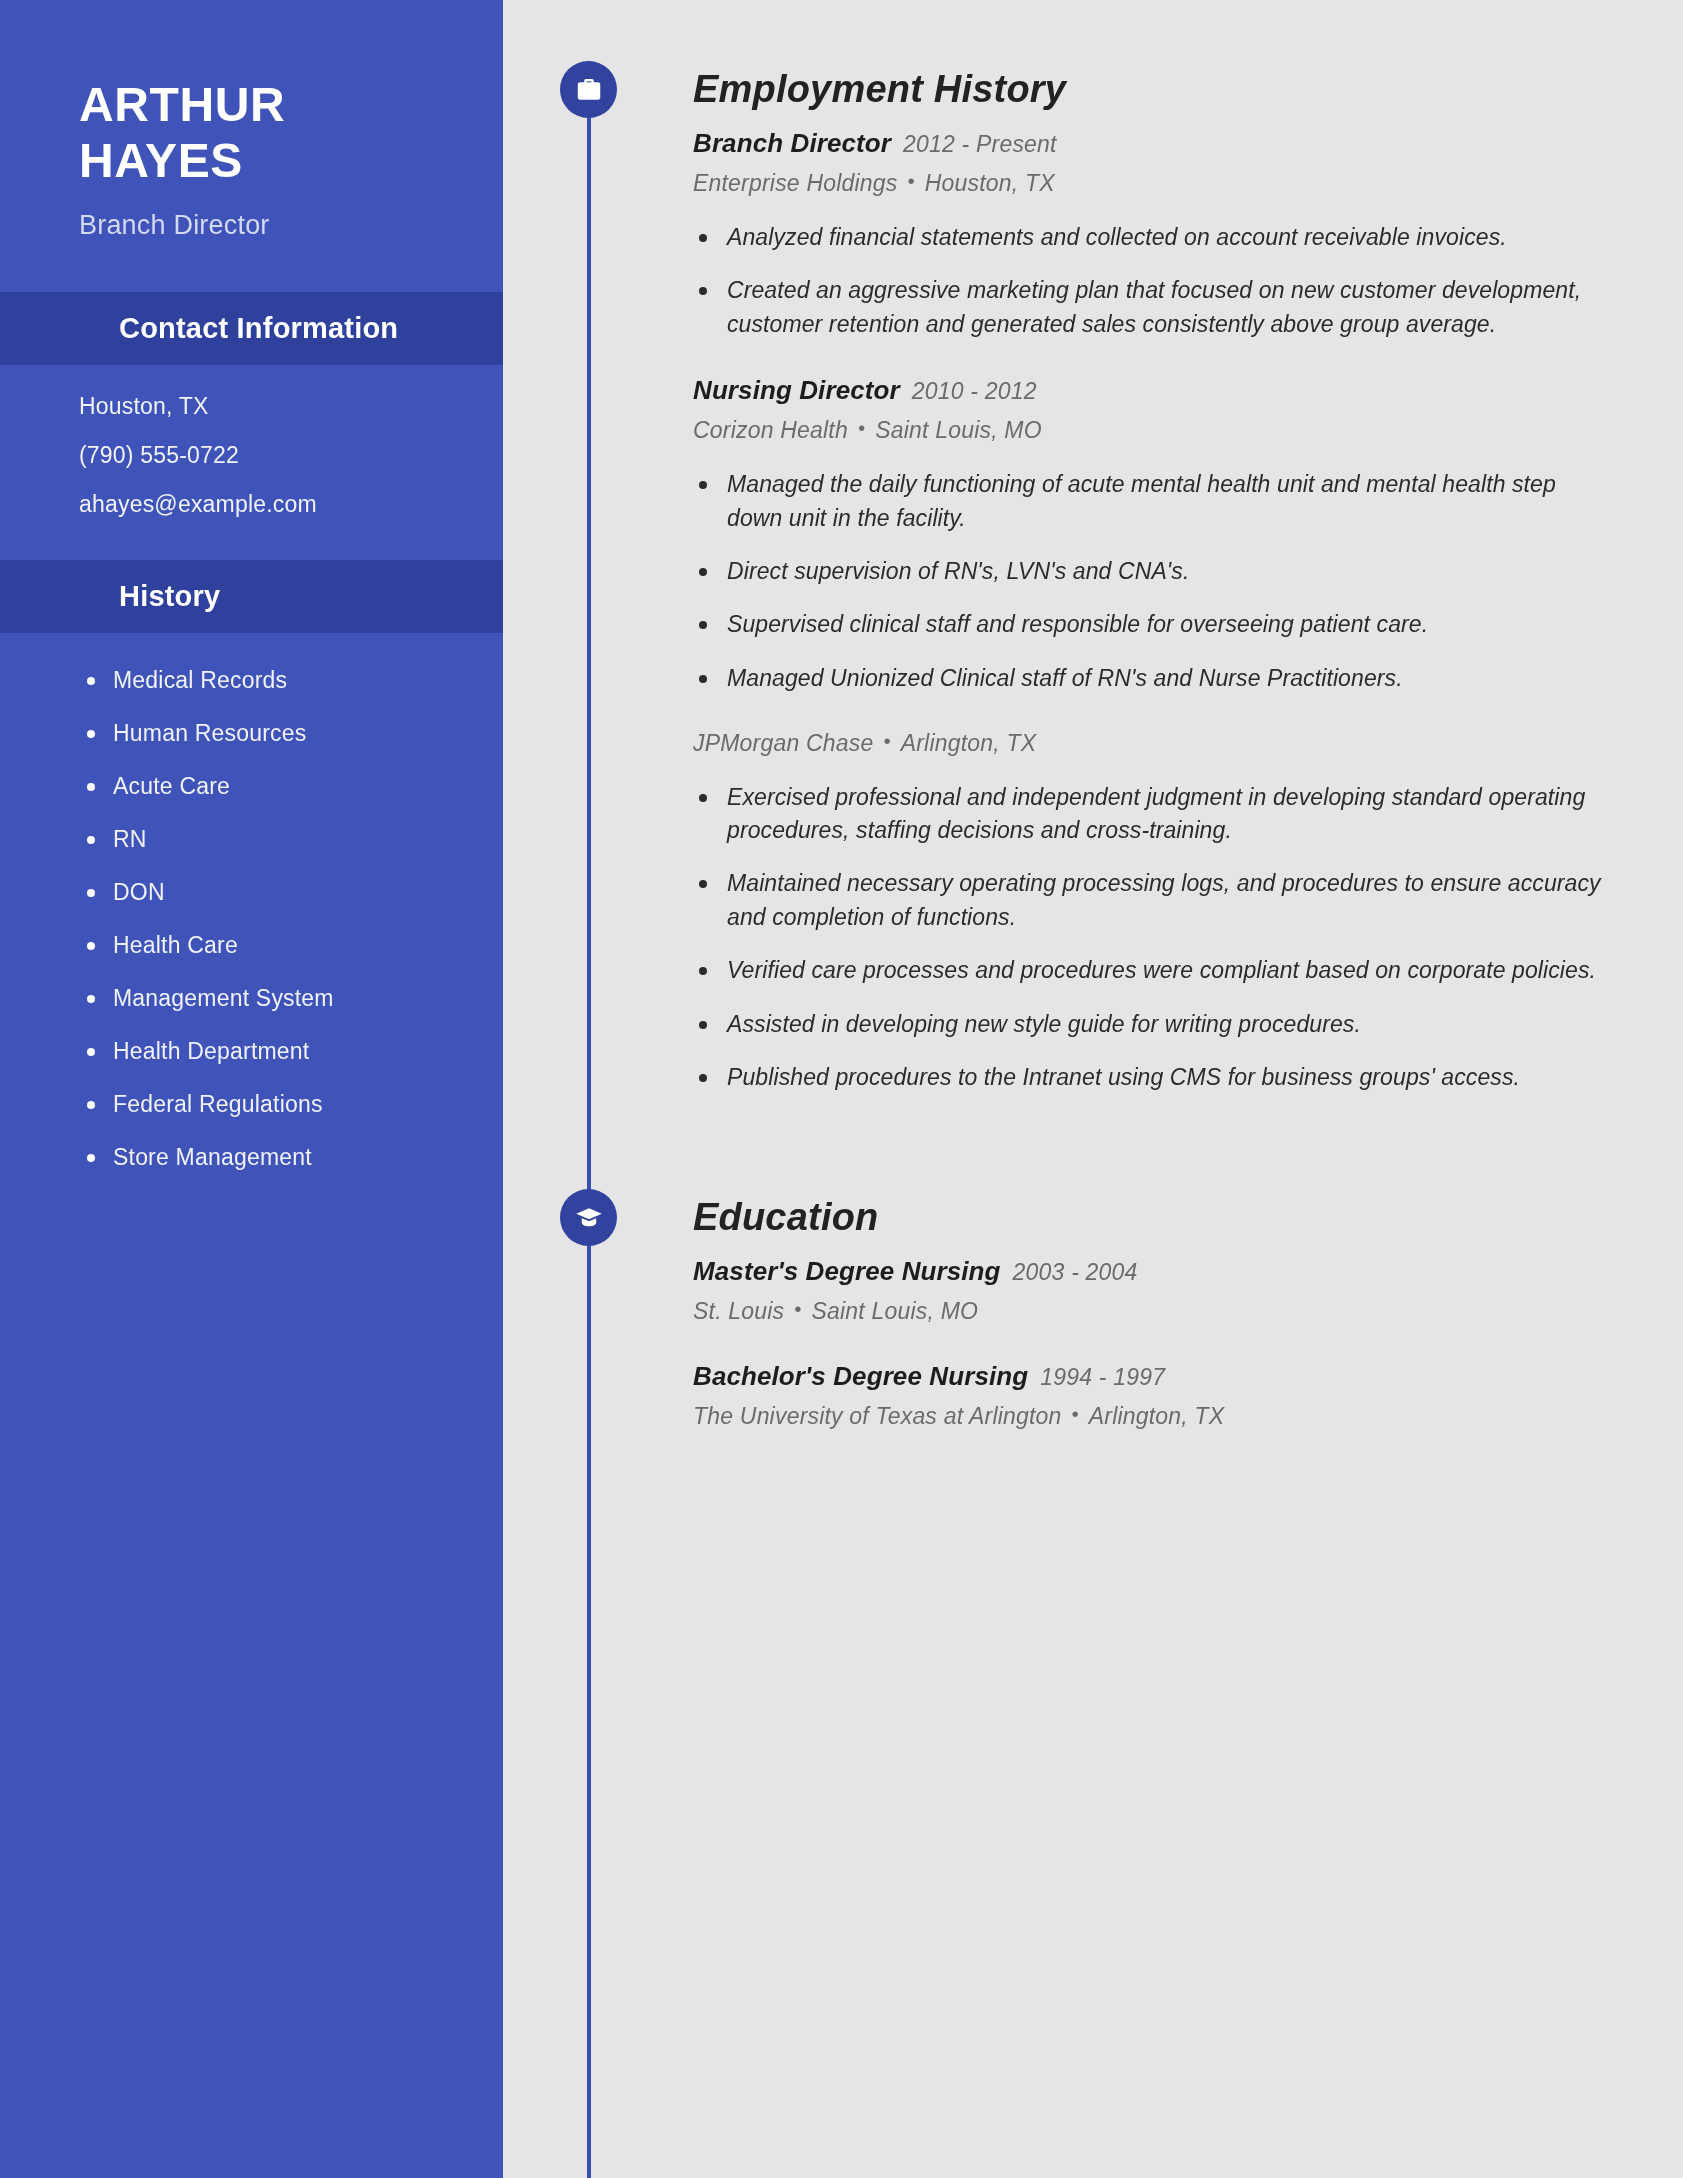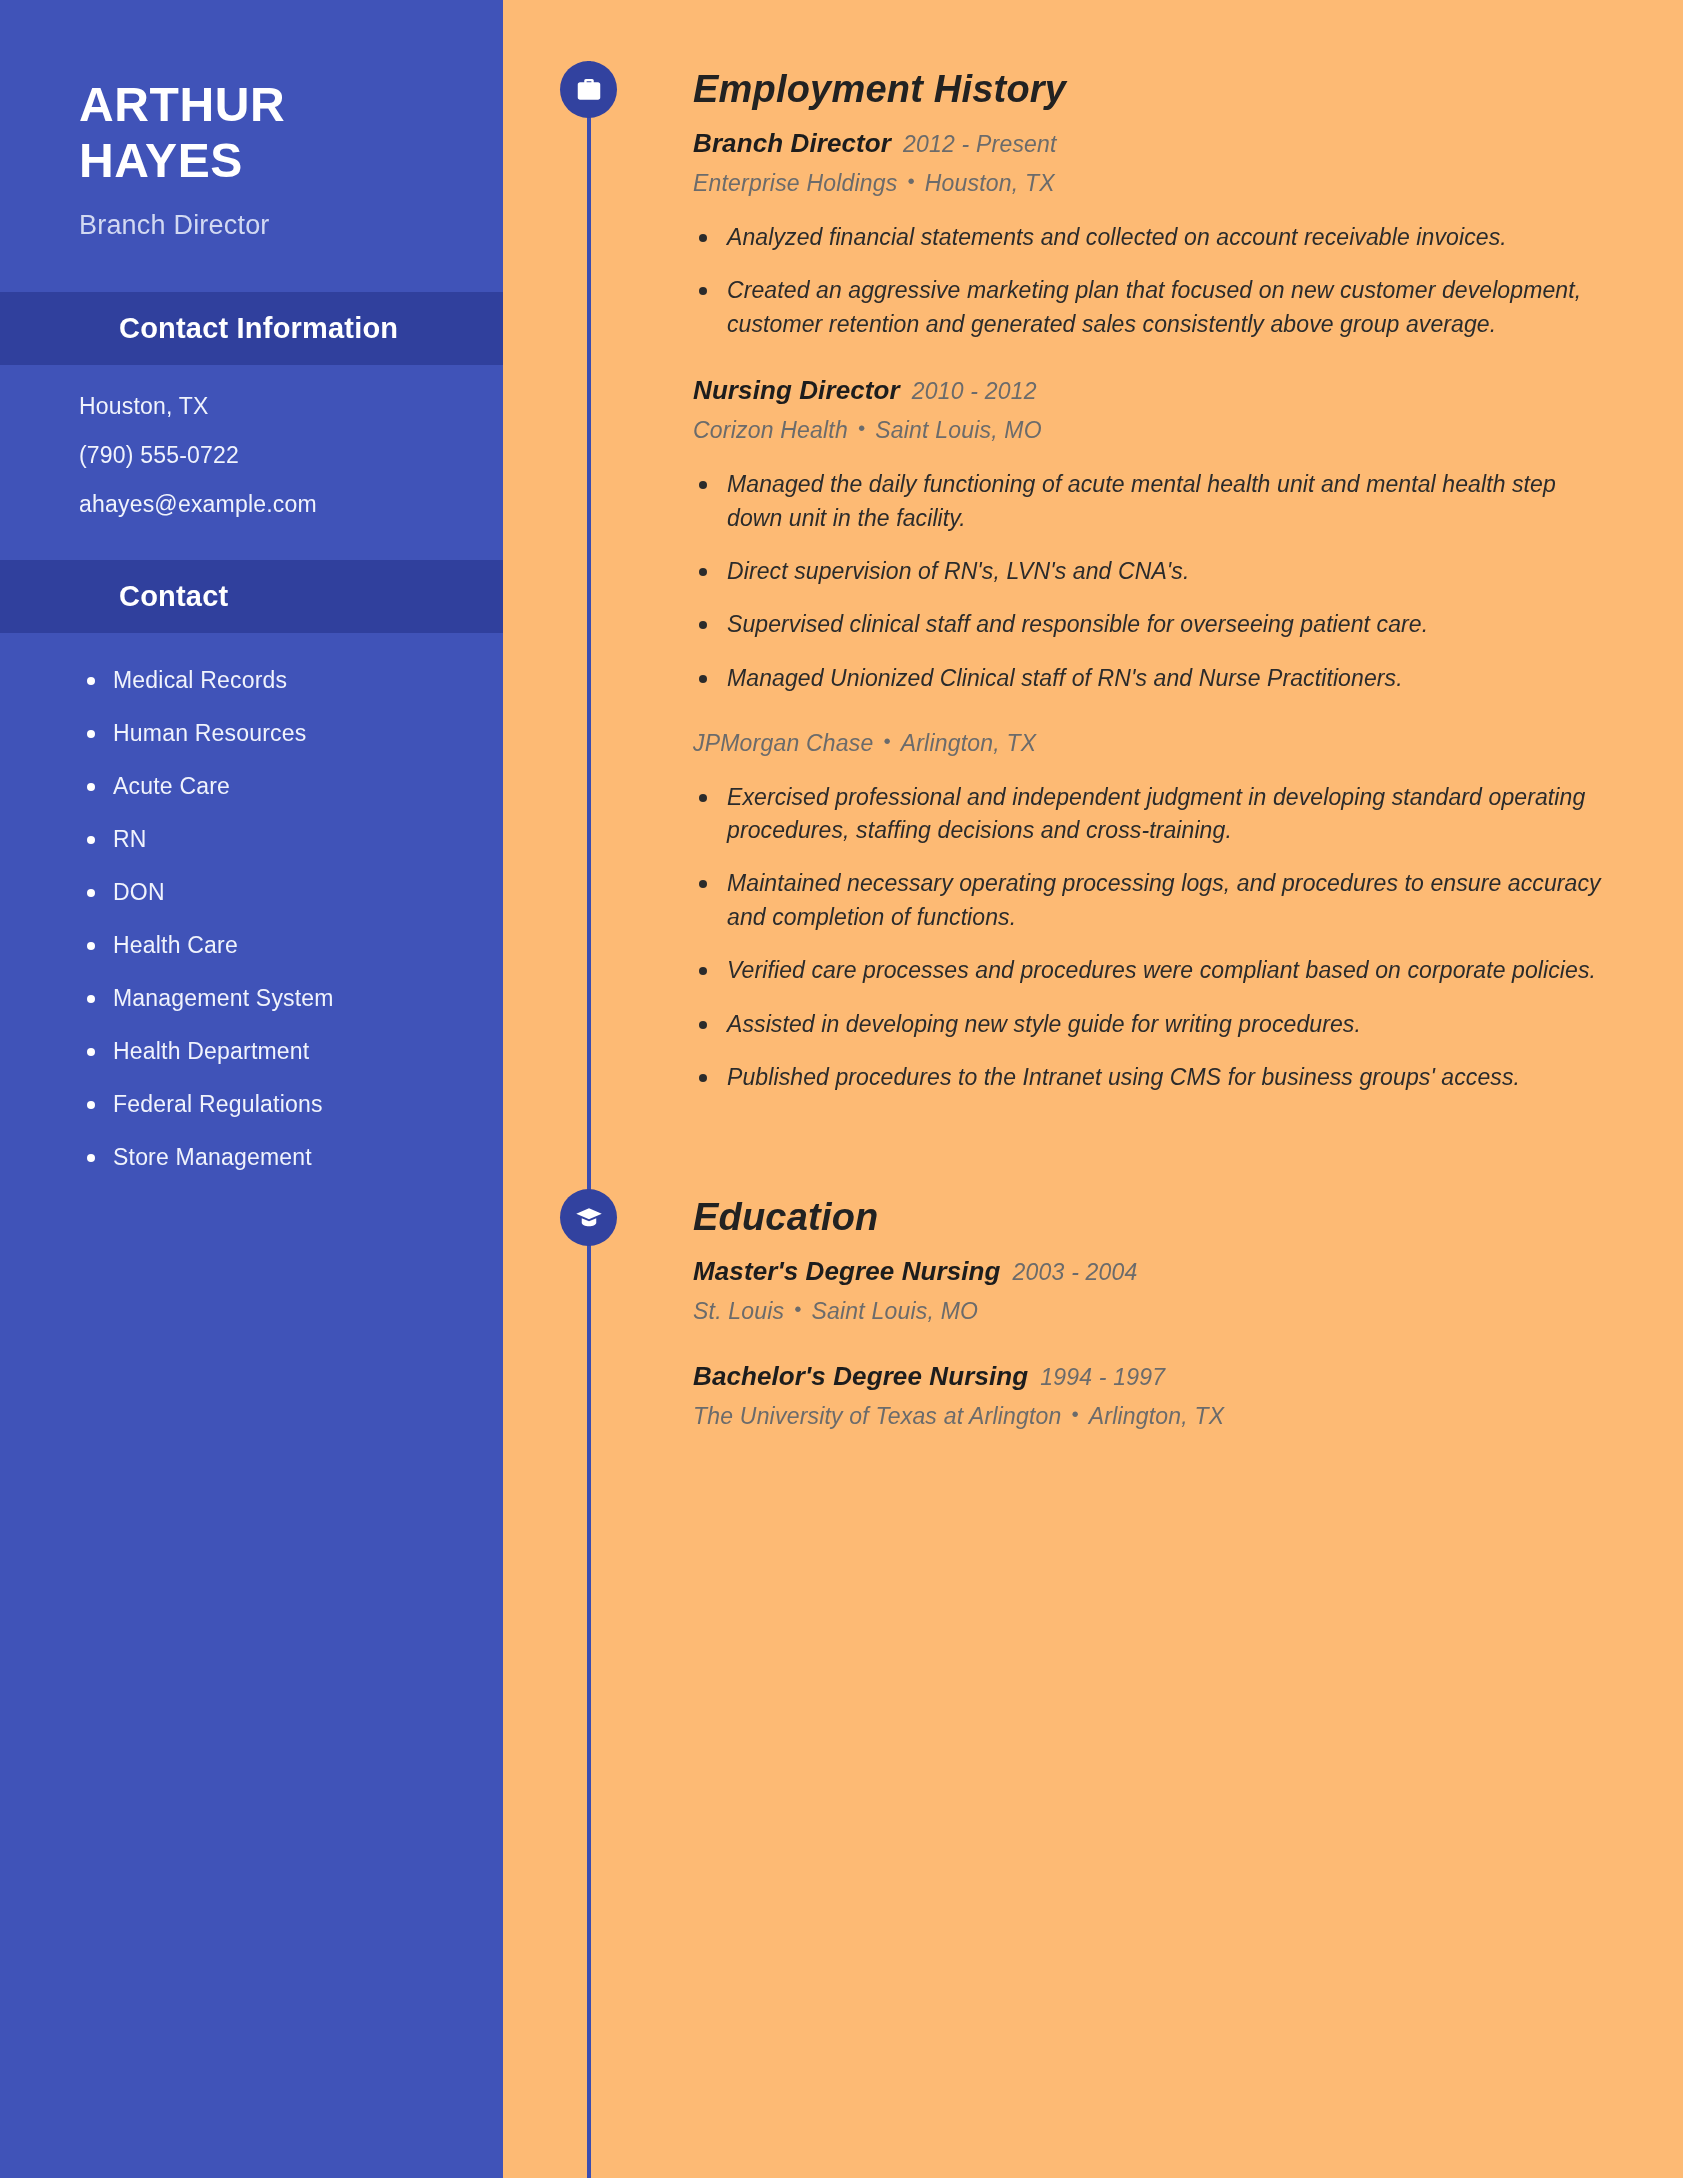--- a/index.html
+++ b/index.html
@@ -10,21 +10,21 @@
     background: #ffffff;
     font-family: "Liberation Sans", sans-serif;
     -webkit-font-smoothing: antialiased;
   }
 
   .resume {
     position: relative;
     width: 1683px;
     height: 2178px;
     display: flex;
-    background: #fdba74;
+    background: #e5e5e5;
     overflow: hidden;
   }
 
   
   .sidebar {
     width: 503px;
     flex: 0 0 503px;
     background: #4053b8;
     color: #ffffff;
     position: relative;
@@ -252,21 +252,21 @@
       <h2>Contact Information</h2>
     </div>
 
     <div class="band-body">
       <div class="contact-line">Houston, TX</div>
       <div class="contact-line">(790) 555-0722</div>
       <div class="contact-line">ahayes@example.com</div>
     </div>
 
     <div class="section-band tight">
-      <h2>Contact</h2>
+      <h2>History</h2>
     </div>
 
     <div class="band-body">
       <ul class="skill-list" id="skill-list">
           <li>Medical Records</li>
           <li>Human Resources</li>
           <li>Acute Care</li>
           <li>RN</li>
           <li>DON</li>
           <li>Health Care</li>

